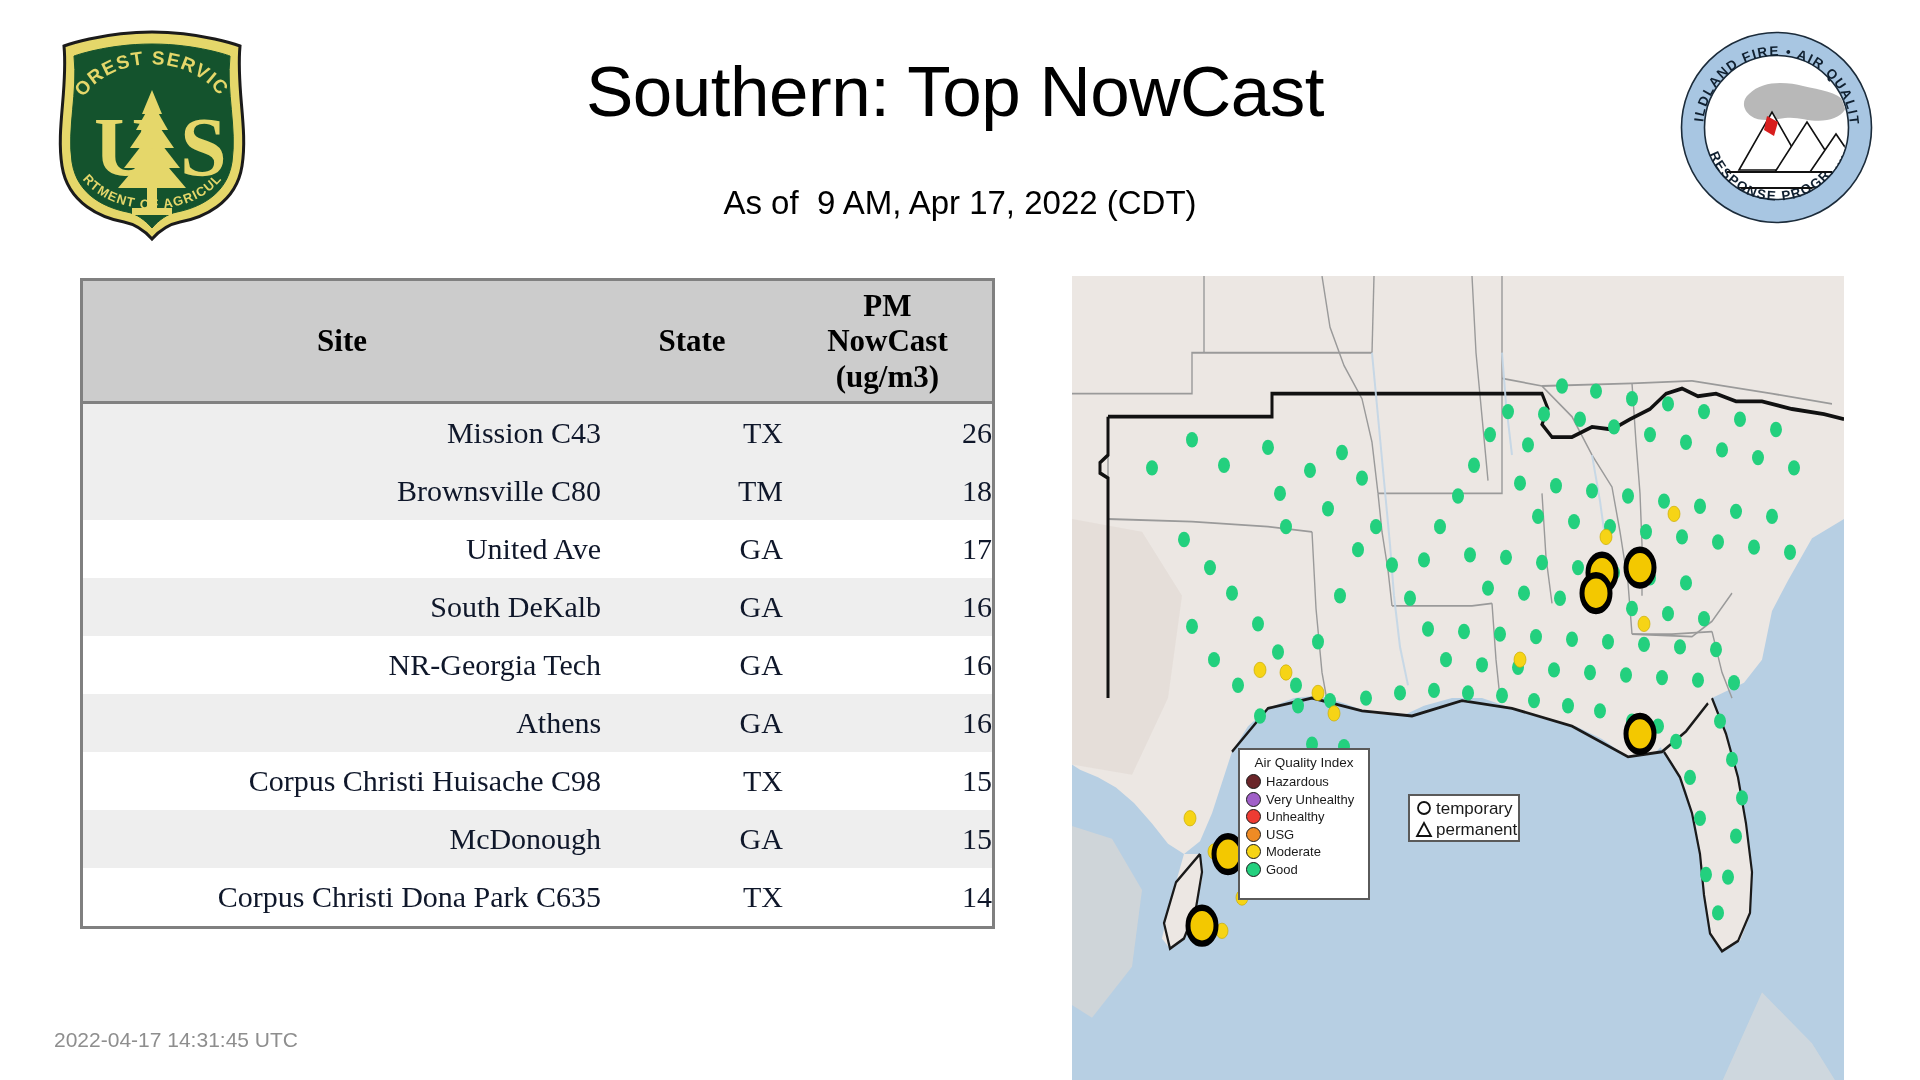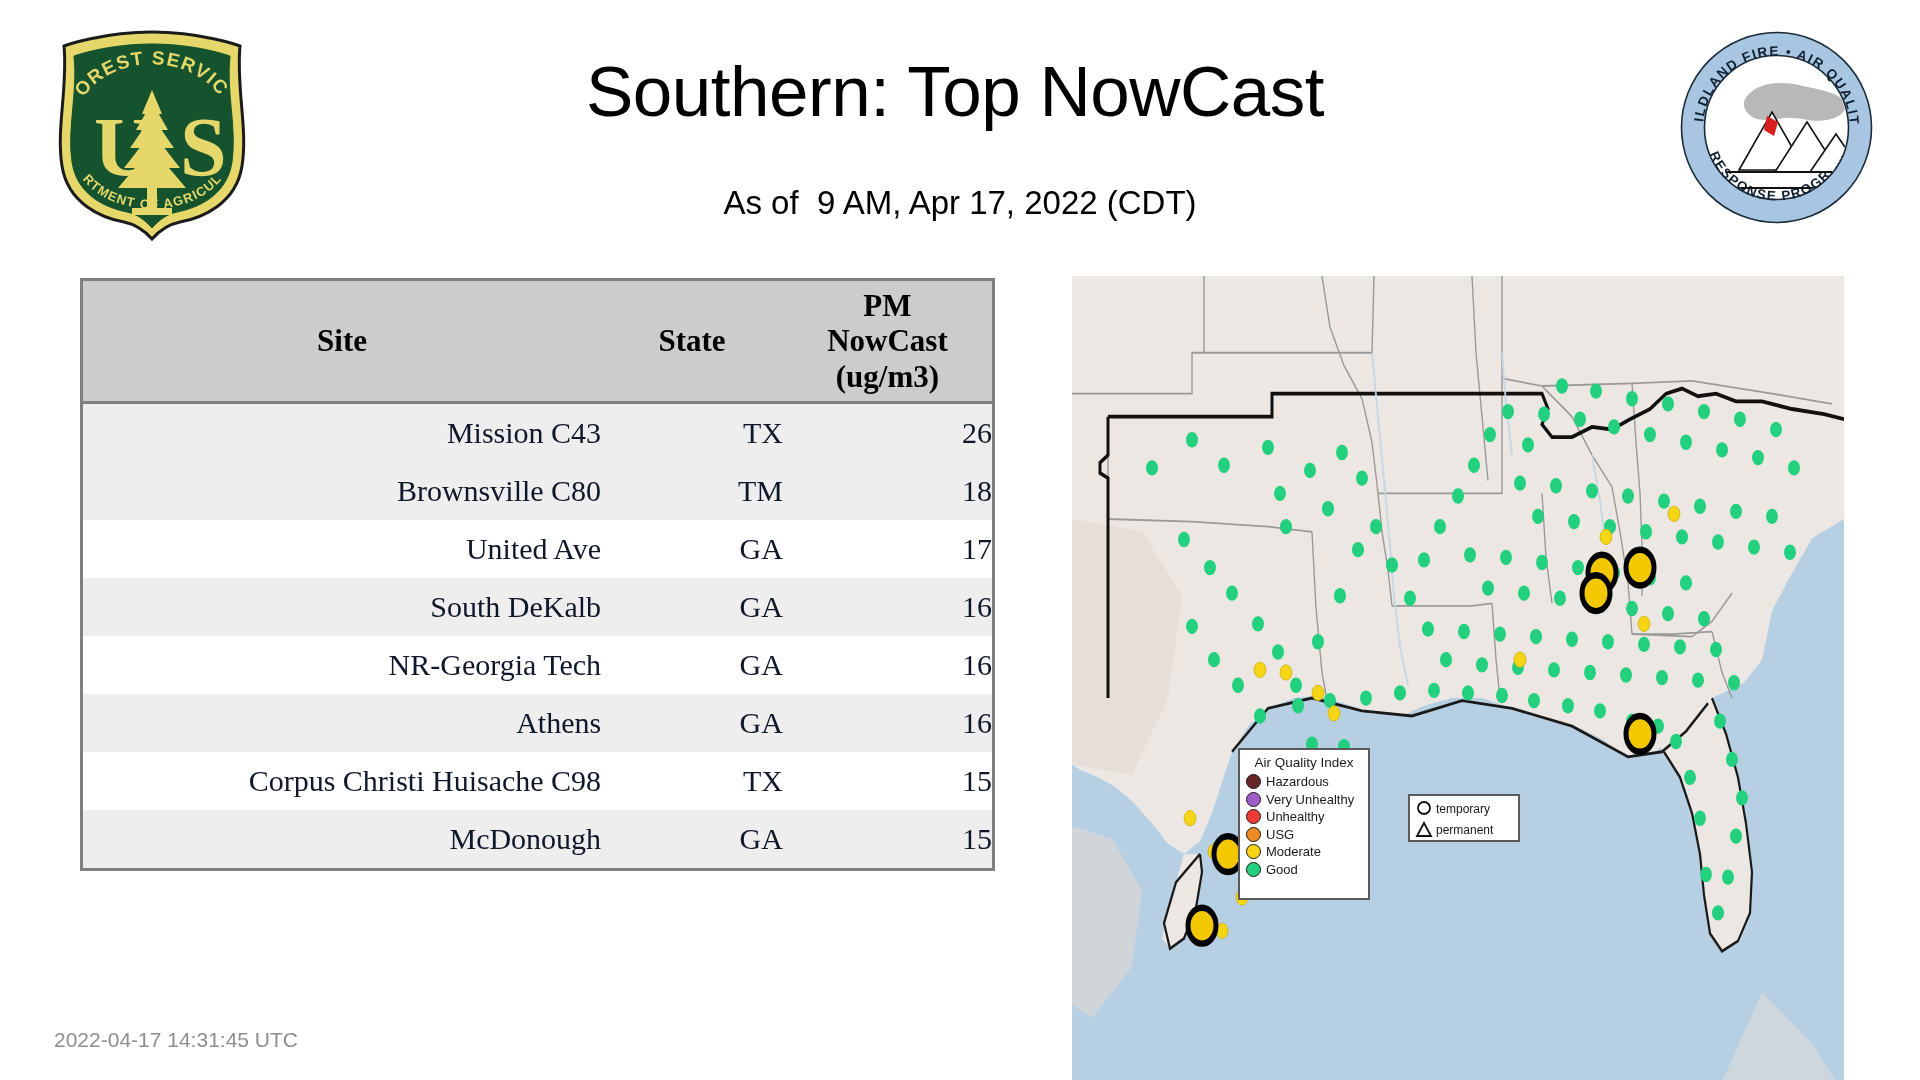--- a/index.html
+++ b/index.html
@@ -168,21 +168,21 @@
     display: flex;
     align-items: center;
     height: 21px;
   }
   .shape-glyph {
     width: 18px; height: 18px;
     margin-left: 2px; margin-right: 3px;
     flex: 0 0 auto;
   }
   .shape-label {
-    font-size: 12px;
+    font-size: 17px;
     color: #1a1a1a;
     font-family: "Liberation Sans", sans-serif;
   }
 </style>
 </head>
 <body>
 
 <div id="usfs-logo">
   <svg viewBox="0 0 200 215" width="200" height="215" aria-hidden="true">
     <path d="M100 4 C150 4 188 18 188 18 C184 60 196 100 190 138 C184 176 150 190 128 194
@@ -300,20 +300,25 @@
       </tr>
       <tr class="even">
         <td>Corpus Christi Huisache C98</td>
         <td>TX</td>
         <td>15</td>
       </tr>
       <tr class="odd">
         <td>McDonough</td>
         <td>GA</td>
         <td>15</td>
+      </tr>
+      <tr class="even">
+        <td>Corpus Christi Dona Park C635</td>
+        <td>TX</td>
+        <td>14</td>
       </tr>
     </tbody>
   </table>
 </div>
 
 <div id="timestamp">2022-04-17 14:31:45 UTC</div>
 
 <div id="map-panel">
   <svg id="map-svg" viewBox="0 0 772 760" preserveAspectRatio="none" aria-hidden="true">
 

